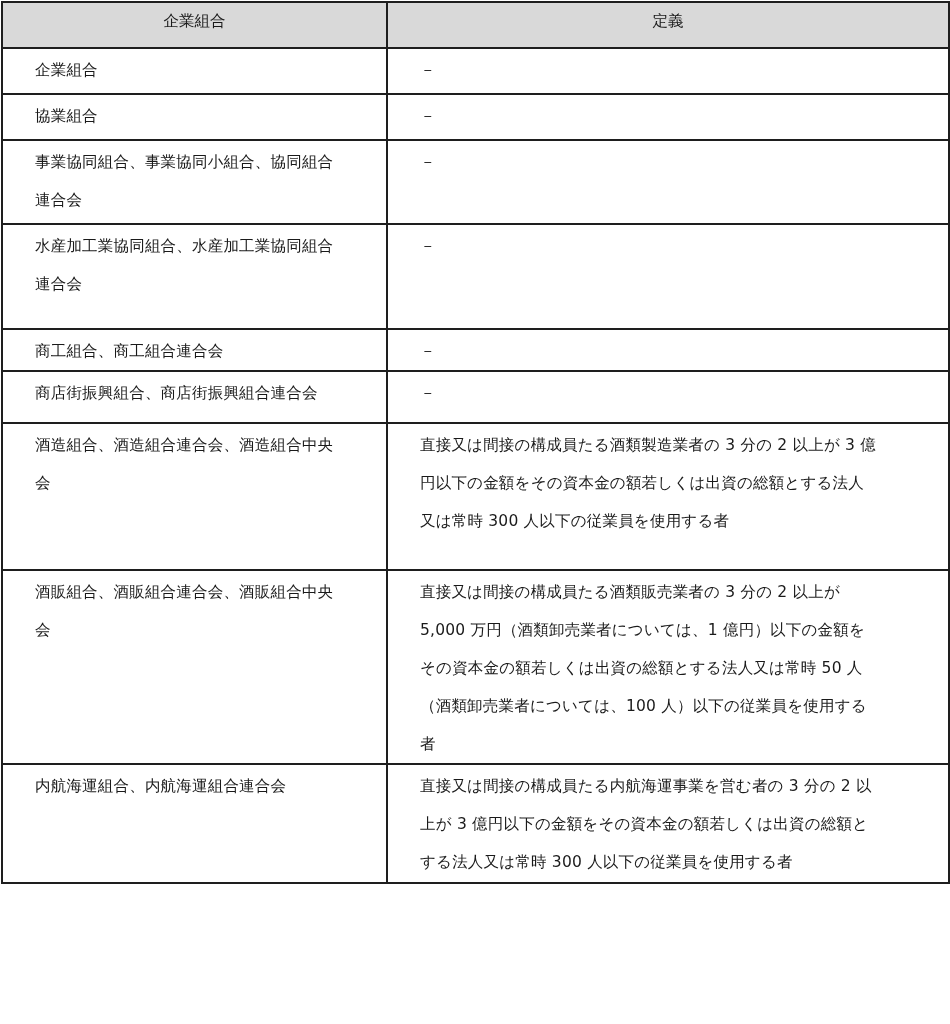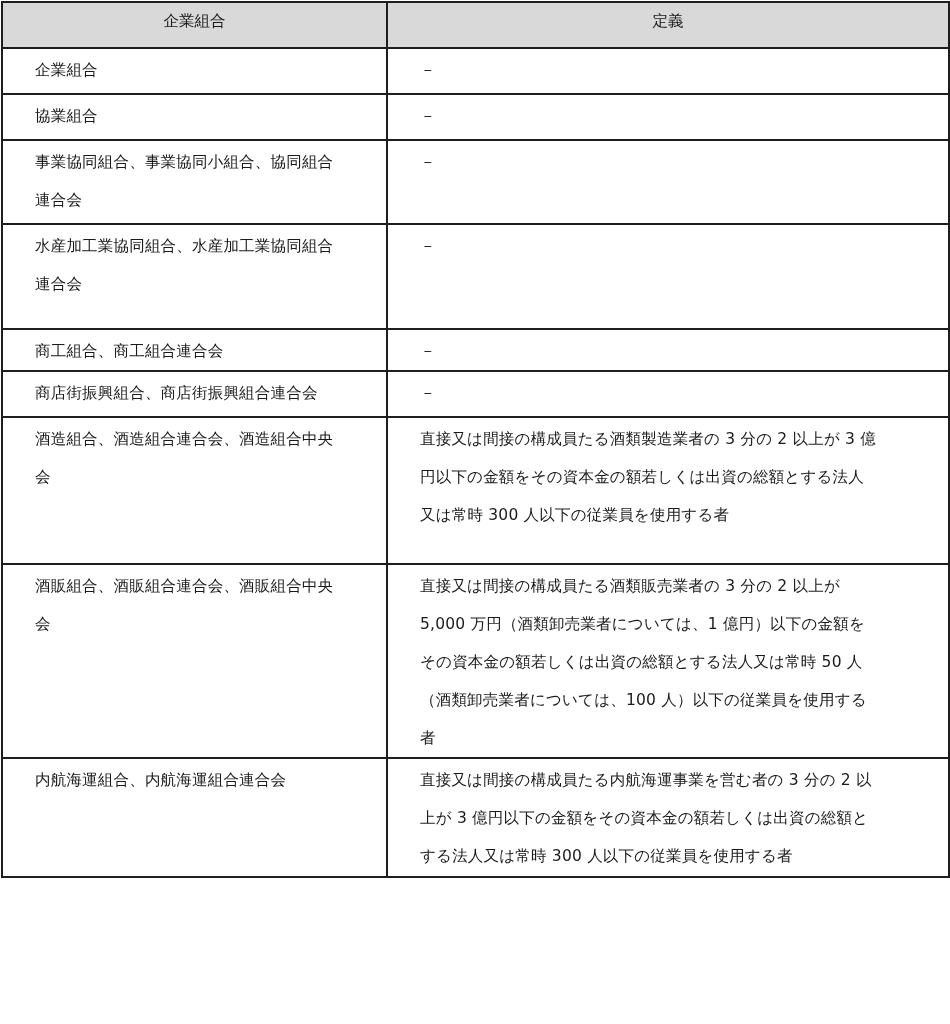--- a/index.html
+++ b/index.html
@@ -101,21 +101,21 @@
         </td>
     </tr>
     <tr style="height:41px">
       <td>
           <span class="cell-text">商工組合、商工組合連合会</span>
         </td>
       <td>
           <span class="cell-text">－</span>
         </td>
     </tr>
-    <tr style="height:46px">
+    <tr style="height:52px">
       <td>
           <span class="cell-text">商店街振興組合、商店街振興組合連合会</span>
         </td>
       <td>
           <span class="cell-text">－</span>
         </td>
     </tr>
     <tr style="height:147px">
       <td>
           <span class="cell-text">酒造組合、酒造組合連合会、酒造組合中央

